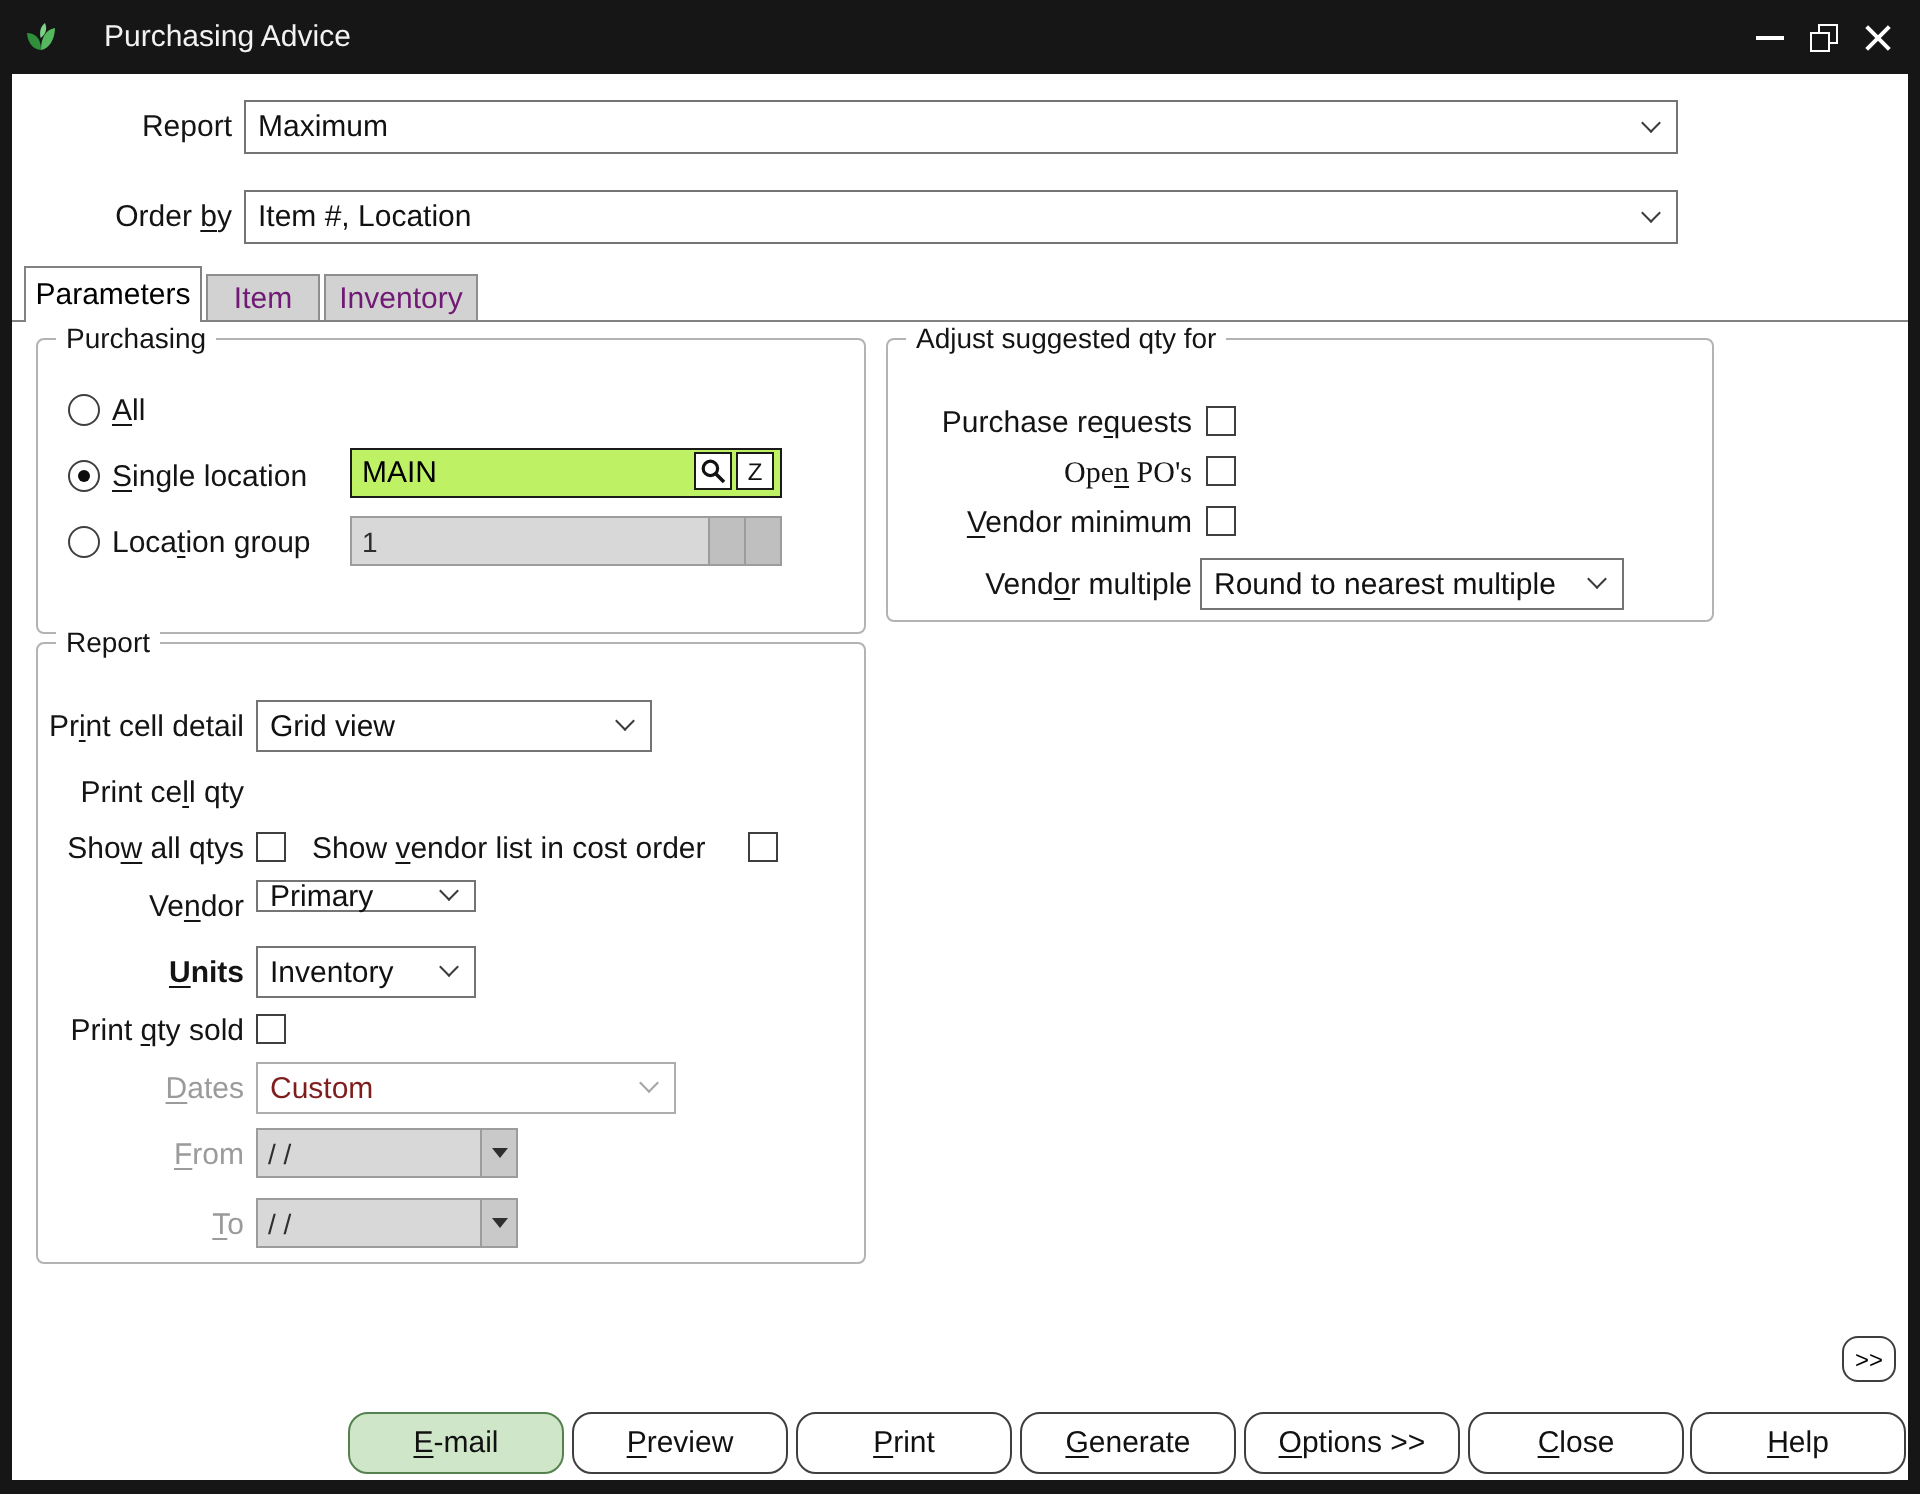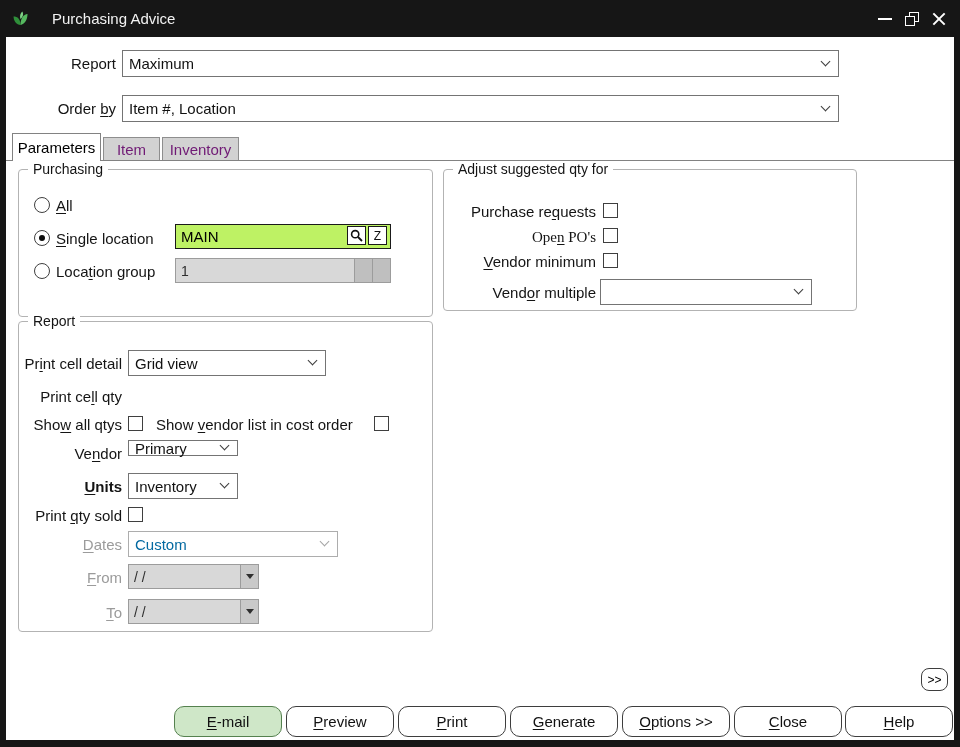--- a/index.html
+++ b/index.html
@@ -16,21 +16,21 @@
   .rf{position:absolute;left:0;bottom:0;width:10px;height:10px;border:1.5px solid #fff;background:var(--titlebar,#161616);}
   .xg{position:relative;width:16px;height:16px;}
   .xg::before,.xg::after{content:"";position:absolute;left:7px;top:0;width:2px;height:16px;background:#fff;}
   .xg::before{transform:rotate(45deg);} .xg::after{transform:rotate(-45deg);}
   .content{position:absolute;left:6px;top:37px;width:948px;height:703px;background:#fff;}
   .lbl{position:absolute;font-size:15px;color:#141414;white-space:nowrap;line-height:16px;}
   .r{text-align:right;}
   .dis{color:#9b9b9b;}
   .combo{position:absolute;background:#fff;border:1px solid #747474;display:flex;align-items:center;padding:0 22px 0 6px;font-size:15px;color:#111;cursor:default;}
   .chev{position:absolute;right:9px;top:50%;width:7px;height:7px;margin-top:-6px;border-right:1.5px solid #3c3c3c;border-bottom:1.5px solid #3c3c3c;transform:rotate(45deg);}
-  .combo.disabled{border-color:#adadad;color:#0369a1;}
+  .combo.disabled{border-color:#adadad;color:#7f1d1d;}
   .combo.disabled .chev{border-color:#a5a5a5;}
   .gbox{position:absolute;border:1px solid #b3b3b3;border-radius:4px;}
   .glegend{position:absolute;top:-9px;left:9px;background:#fff;padding:0 5px;font-size:14px;color:#141414;white-space:nowrap;}
   .radio{position:absolute;width:16px;height:16px;border:1px solid #3f3f3f;border-radius:50%;background:#fff;cursor:pointer;}
   .radio.sel::after{content:"";position:absolute;left:4px;top:4px;width:6px;height:6px;background:#0c0c0c;border-radius:50%;}
   .check{position:absolute;width:15px;height:15px;border:1px solid #3f3f3f;background:#fff;cursor:pointer;}
   .field{position:absolute;border:1.5px solid #1a1a1a;background:#bef264;}
   .field input{position:absolute;left:0;top:0;width:100%;height:100%;border:none;outline:none;font:15px "Liberation Sans",sans-serif;padding:0 48px 0 5px;background:transparent;}
   .mini{position:absolute;top:1px;width:19px;height:19px;border:1.5px solid #1a1a1a;background:#fff;display:flex;align-items:center;justify-content:center;font-size:12px;color:#111;cursor:pointer;}
   .dfield{position:absolute;background:#d8d8d8;border:1px solid #9c9c9c;font-size:14px;color:#2e2e2e;display:flex;align-items:center;padding:0 5px;overflow:hidden;}
@@ -134,20 +134,21 @@
       <span class="glegend">Adjust suggested qty for</span>
     </div>
     <div class="lbl r" style="left:440px;top:167px;width:150px;">Purchase re<u>q</u>uests</div>
     <span class="check" style="left:597px;top:166px;"></span>
     <div class="lbl r" style="left:440px;top:192px;width:150px;font-family:Liberation Serif, serif;">Ope<u>n</u> PO's</div>
     <span class="check" style="left:597px;top:191px;"></span>
     <div class="lbl r" style="left:440px;top:217px;width:150px;"><u>V</u>endor minimum</div>
     <span class="check" style="left:597px;top:216px;"></span>
     <div class="lbl r" style="left:440px;top:248px;width:150px;">Vend<u>o</u>r multiple</div>
     <div class="combo" style="left:594px;top:242px;width:212px;height:26px;">
+      <span>Round to nearest multiple</span>
       <span class="chev"></span>
     </div>
 
     <div class="gbox" style="left:12px;top:284px;width:415px;height:311px;">
       <span class="glegend">Report</span>
     </div>
 
     <div class="lbl r" style="left:4px;top:319px;width:112px;">Pr<u>i</u>nt cell detail</div>
     <div class="combo" style="left:122px;top:313px;width:198px;height:26px;">
       <span>Grid view</span>

